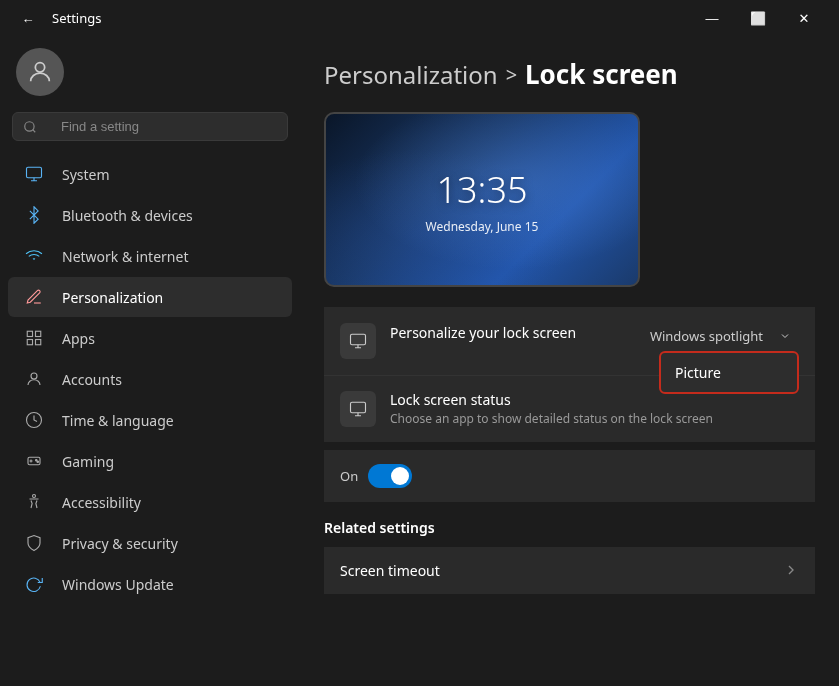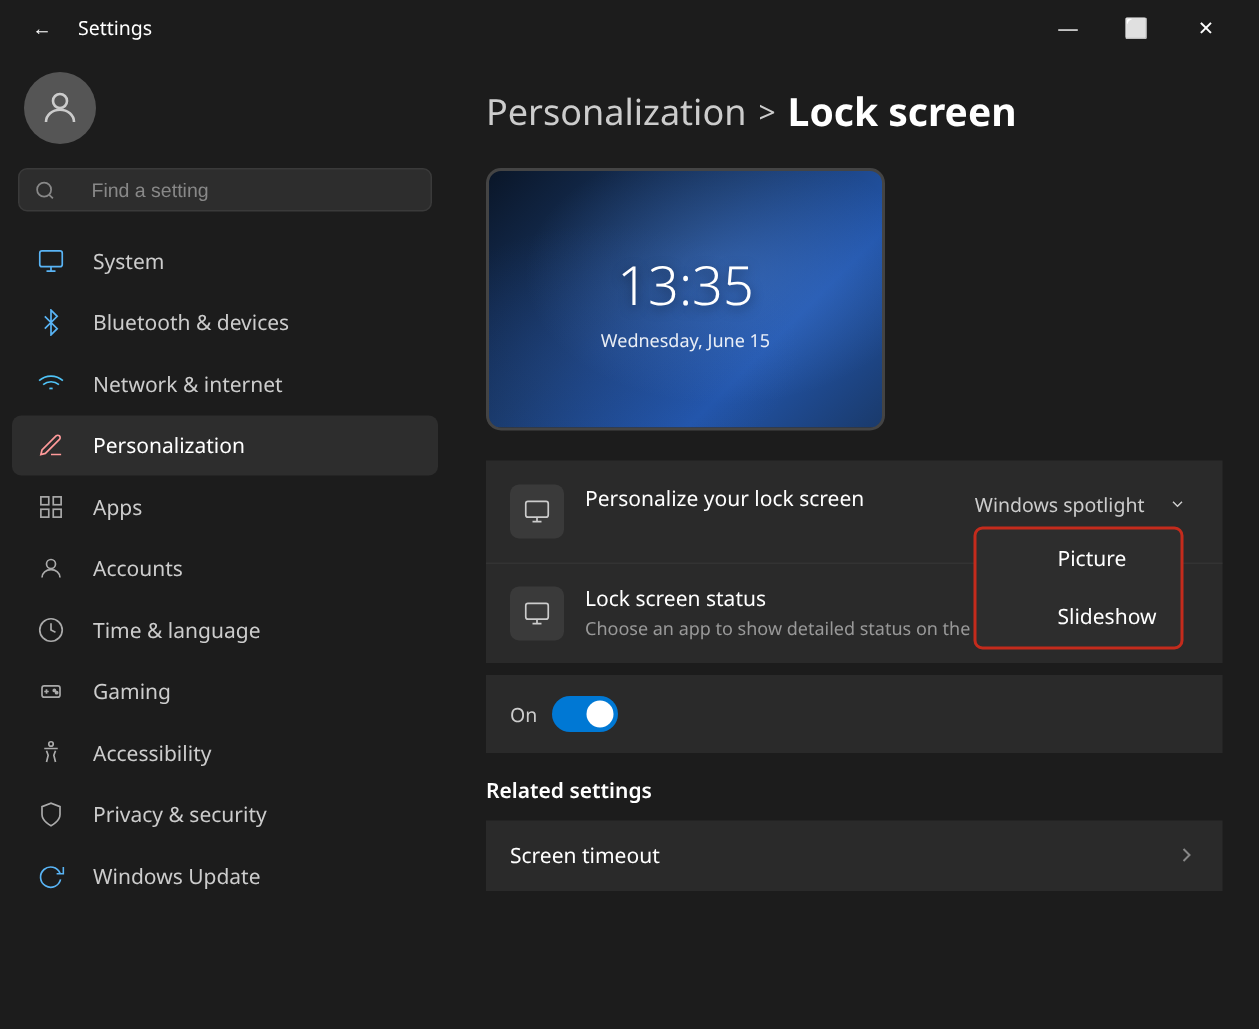--- a/index.html
+++ b/index.html
@@ -152,21 +152,21 @@
       color: #ccc;
     }
     .breadcrumb-current {
       font-size: 26px;
       font-weight: 700;
       color: #fff;
     }
 
     
     .lock-preview {
-      width: 266px;
+      width: 316px;
       height: 175px;
       background: linear-gradient(135deg, #0a1628 0%, #1a3a6b 40%, #2255aa 70%, #1a3a6b 100%);
       border-radius: 10px;
       display: flex;
       flex-direction: column;
       align-items: center;
       justify-content: center;
       margin-bottom: 20px;
       position: relative;
       overflow: hidden;
@@ -239,28 +239,27 @@
       color: #ccc;
       font-size: 13px;
       cursor: pointer;
       padding: 4px 8px;
       border-radius: 4px;
     }
 
     .dropdown-menu {
       position: absolute;
       top: 28px;
-      right: 10px;
+      right: 0;
       background: #2d2d2d;
       border: 2px solid #c42b1c;
       border-radius: 6px;
       min-width: 140px;
       z-index: 100;
       overflow: hidden;
-      padding-left: 40px;
     }
     .dropdown-item {
       padding: 10px 14px;
       font-size: 14px;
       color: #fff;
       cursor: pointer;
     }
 
     
     .toggle {
@@ -470,21 +469,20 @@
         </div>
         <div class="dropdown-container">
           <div class="dropdown-selected">
             <span>Windows spotlight</span>
             <svg width="12" height="12" viewBox="0 0 24 24" fill="none" stroke="#ccc" stroke-width="2">
                 <path d="m6 9 6 6 6-6"></path>
               </svg>
           </div>
           <div class="dropdown-menu">
             <div class="dropdown-item">Picture</div>
-            <div class="dropdown-item">Slideshow</div>
           </div>
         </div>
       </div>
 
       <div class="settings-row">
         <div class="settings-row-icon">
           <svg width="18" height="18" viewBox="0 0 24 24" fill="none" stroke="#ccc" stroke-width="1.5">
             <rect x="2" y="3" width="20" height="14" rx="2"></rect>
             <path d="M8 21h8M12 17v4"></path>
           </svg>

